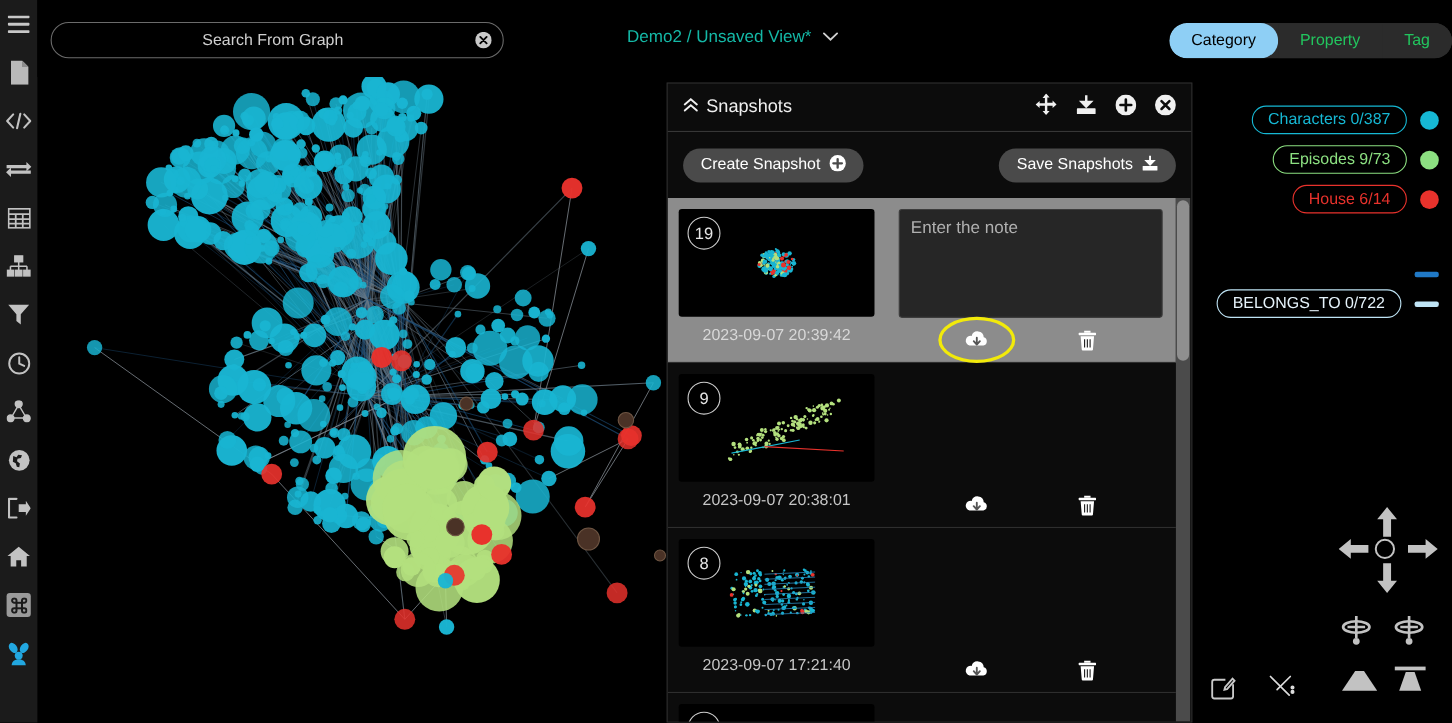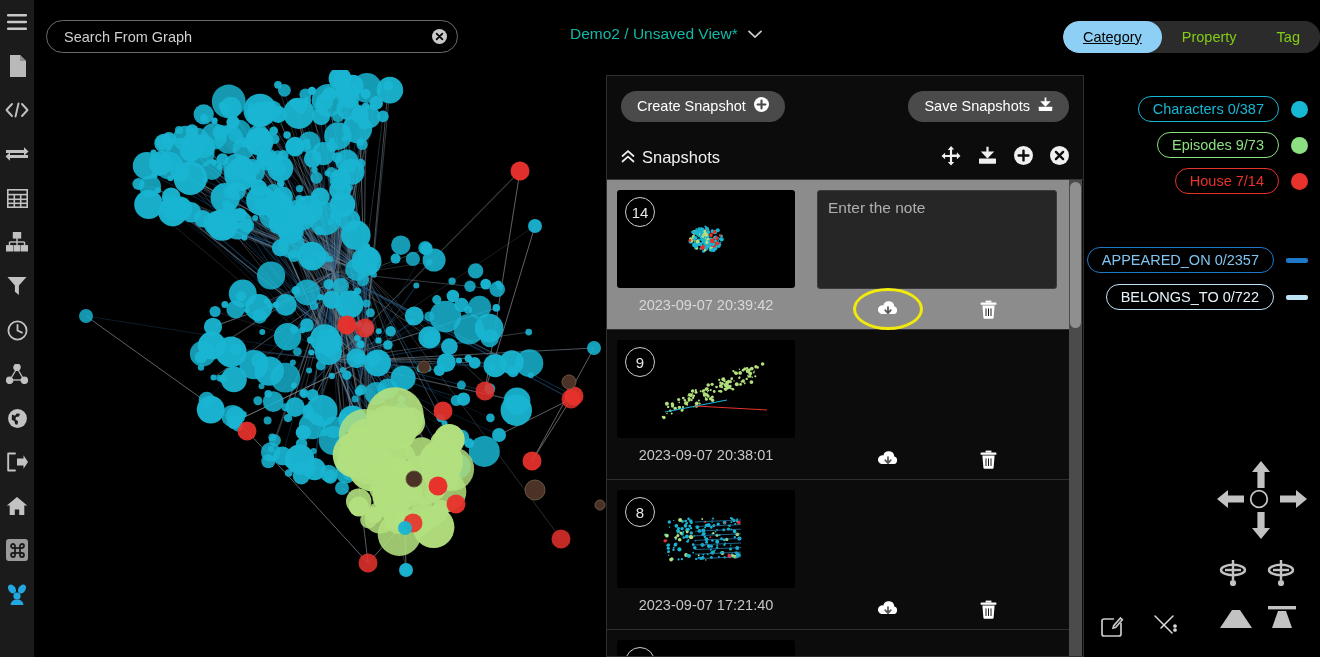--- a/index.html
+++ b/index.html
@@ -27,40 +27,40 @@
 
   
   #topbar { position: absolute; left: 34px; top: 0; right: 0; height: 70px; background: #000; }
   #search-wrap {
     position: absolute; left: 12px; top: 20px; width: 412px; height: 33px;
     border: 1px solid #6b6b6b; border-radius: 17px; background: #000;
     display: flex; align-items: center; padding: 0 10px 0 17px;
   }
   #search-input {
     flex: 1; background: transparent; border: none; outline: none;
-    color: #15803d; font-size: 14.5px; font-family: "Liberation Sans", sans-serif;
+    color: #15803d; font-size: 14.5px; font-family: "Liberation Sans", sans-serif; text-align: center;
   }
   #search-input::placeholder { color: #cfcfcf; }
   .clear-ic { width: 15px; height: 15px; cursor: pointer; flex: 0 0 auto; }
 
   #breadcrumb {
     position: absolute; left: 536px; top: 25px; display: flex; align-items: center; gap: 10px;
     color: #14b8a6; font-size: 15.5px; cursor: pointer;
   }
 
   #tabs {
     position: absolute; right: 0px; top: 21px; height: 32px;
     display: flex; background: #2b2b2b; border-radius: 16px; overflow: hidden;
   }
   .tab {
     height: 32px; display: flex; align-items: center; justify-content: center;
-    padding: 0 20px; font-size: 14.5px; color: #84cc16; cursor: pointer;
+    padding: 0 20px; font-size: 14.5px; color: #22c55e; cursor: pointer;
     background: #2b2b2b;
   }
-  .tab.active { background: #8ecff5; color: #000; border-radius: 16px; text-decoration: underline; }
+  .tab.active { background: #8ecff5; color: #000; border-radius: 16px; }
 
   
   #graph { position: absolute; left: 34px; top: 70px; right: 0; bottom: 0; background: #000; overflow: hidden; }
   #graph svg { position: absolute; left: 0; top: 0; }
 
   
   #legend-cat { position: absolute; right: 12px; top: 96px; display: flex; flex-direction: column; gap: 10px; align-items: flex-end; }
   .legend-row { display: flex; align-items: center; gap: 12px; }
   .chip {
     border-radius: 14px; border: 1.5px solid; padding: 4px 14px;
@@ -1200,59 +1200,35 @@
   <div id="legend-cat">
       <div class="legend-row">
         <div class="chip" style="border-color: rgb(22, 184, 212); color: rgb(22, 184, 212);">Characters 0/387</div>
         <div class="dot" style="background: rgb(22, 184, 212);"></div>
       </div>
       <div class="legend-row">
         <div class="chip" style="border-color: rgb(140, 224, 129); color: rgb(140, 224, 129);">Episodes 9/73</div>
         <div class="dot" style="background: rgb(140, 224, 129);"></div>
       </div>
       <div class="legend-row">
-        <div class="chip" style="border-color: rgb(232, 50, 44); color: rgb(232, 50, 44);">House 7/14</div>
+        <div class="chip" style="border-color: rgb(232, 50, 44); color: rgb(232, 50, 44);">House 6/14</div>
         <div class="dot" style="background: rgb(232, 50, 44);"></div>
       </div>
     </div>
   <div id="legend-rel">
       <div class="legend-row">
-        <div class="chip" style="border-color: rgb(32, 121, 198); color: rgb(127, 195, 240);">APPEARED_ON 0/2357</div>
         <div class="bar" style="background: rgb(32, 121, 198);"></div>
       </div>
       <div class="legend-row">
         <div class="chip" style="border-color: rgb(191, 228, 245); color: rgb(230, 243, 251);">BELONGS_TO 0/722</div>
         <div class="bar" style="background: rgb(191, 228, 245);"></div>
       </div>
     </div>
 
   <div id="snapshots">
-
-    <div id="snap-actions">
-      <button class="pill-btn">
-        <span>Create Snapshot</span>
-        <span>
-          <svg width="15" height="15" viewBox="0 0 15 15">
-              <circle cx="7.5" cy="7.5" r="7.5" fill="#fff"></circle>
-          <path d="M7.5 3.6v7.8M3.6 7.5h7.8" stroke="#4a4a4a" stroke-width="2.1" stroke-linecap="round"></path>
-            </svg>
-        </span>
-      </button>
-      <button class="pill-btn" id="save-snapshots">
-        <span>Save Snapshots</span>
-        <span>
-          <svg width="15" height="15" viewBox="0 0 19 19">
-              <g fill="#fff">
-            <path d="M9.5 0.7v7.1M9.5 10.9L5.4 6.6h8.2z" stroke="#fff" stroke-width="2.2"></path>
-            <rect x="1" y="12.5" width="17" height="5.2" rx="0.6"></rect>
-              </g>
-            </svg>
-        </span>
-      </button>
-    </div>
 
     <div id="snap-header">
       <div id="snap-title">
         <span>
           <svg width="14" height="13" viewBox="0 0 14 13">
               <g fill="none" stroke="#f0f0f0" stroke-width="1.7" stroke-linecap="round">
             <polyline points="1.5,6 7,1.2 12.5,6"></polyline>
                 <polyline points="1.5,11.5 7,6.7 12.5,11.5"></polyline>
               </g>
             </svg>
@@ -1279,20 +1255,43 @@
           <path d="M9.5 4.6v9.8M4.6 9.5h9.8" stroke="#0c0c0c" stroke-width="2.4" stroke-linecap="round"></path>
             </svg>
         </span>
         <span class="hdr-ic">
           <svg width="19" height="19" viewBox="0 0 19 19">
               <circle cx="9.5" cy="9.5" r="9.5" fill="#f0f0f0"></circle>
           <path d="M5.9 5.9l7.2 7.2M13.1 5.9l-7.2 7.2" stroke="#0c0c0c" stroke-width="2.3" stroke-linecap="round"></path>
             </svg>
         </span>
       </div>
+    </div>
+
+    <div id="snap-actions">
+      <button class="pill-btn">
+        <span>Create Snapshot</span>
+        <span>
+          <svg width="15" height="15" viewBox="0 0 15 15">
+              <circle cx="7.5" cy="7.5" r="7.5" fill="#fff"></circle>
+          <path d="M7.5 3.6v7.8M3.6 7.5h7.8" stroke="#4a4a4a" stroke-width="2.1" stroke-linecap="round"></path>
+            </svg>
+        </span>
+      </button>
+      <button class="pill-btn" id="save-snapshots">
+        <span>Save Snapshots</span>
+        <span>
+          <svg width="15" height="15" viewBox="0 0 19 19">
+              <g fill="#fff">
+            <path d="M9.5 0.7v7.1M9.5 10.9L5.4 6.6h8.2z" stroke="#fff" stroke-width="2.2"></path>
+            <rect x="1" y="12.5" width="17" height="5.2" rx="0.6"></rect>
+              </g>
+            </svg>
+        </span>
+      </button>
     </div>
 
     <div id="snap-list-wrap">
       <div id="snap-list">
           <div class="snap-row selected">
             <div class="snap-left">
               <div class="thumb">
                 <svg width="178" height="98" viewBox="0 0 178 98">
                   <circle cx="93.9" cy="45.1" r="1.9" fill="#e8322c"></circle>
                   <circle cx="97.9" cy="42.0" r="2.3" fill="#19b5d2"></circle>
@@ -1448,21 +1447,21 @@
                   <circle cx="97.7" cy="41.7" r="1.7" fill="#e8322c"></circle>
                   <circle cx="99.7" cy="48.2" r="1.8" fill="#e8322c"></circle>
                   <circle cx="100.3" cy="53.4" r="2.0" fill="#e8322c"></circle>
                   <circle cx="91.6" cy="42.2" r="1.7" fill="#19b5d2"></circle>
                   <circle cx="86.3" cy="42.1" r="0.7" fill="#19b5d2"></circle>
                   <circle cx="84.2" cy="38.3" r="1.1" fill="#19b5d2"></circle>
                   <circle cx="80.6" cy="51.5" r="1.9" fill="#b3e07e"></circle>
                   <circle cx="95.3" cy="50.9" r="2.3" fill="#e8322c"></circle>
                   <circle cx="82.7" cy="41.4" r="1.3" fill="#19b5d2"></circle>
                 </svg>
-                <div class="snap-num">14</div>
+                <div class="snap-num">19</div>
               </div>
               <div class="snap-date">2023-09-07 20:39:42</div>
             </div>
             <div class="snap-right">
               <textarea class="note-box" placeholder="Enter the note" style=""></textarea>
               <div class="row-icons">
                 <span class="row-ic">
                   <svg width="22" height="18" viewBox="0 0 22 18">
                     <path fill="#fff" d="M17.3 6.6A5.6 5.6 0 0 0 6.3 5.4 4.4 4.4 0 0 0 4.4 14h12.6a3.8 3.8 0 0 0 .3-7.4z"></path>
                     <path d="M11 7v5.5M8.2 10.2L11 13.2l2.8-3" stroke="#555" stroke-width="1.7" fill="none" stroke-linecap="round" stroke-linejoin="round"></path>

